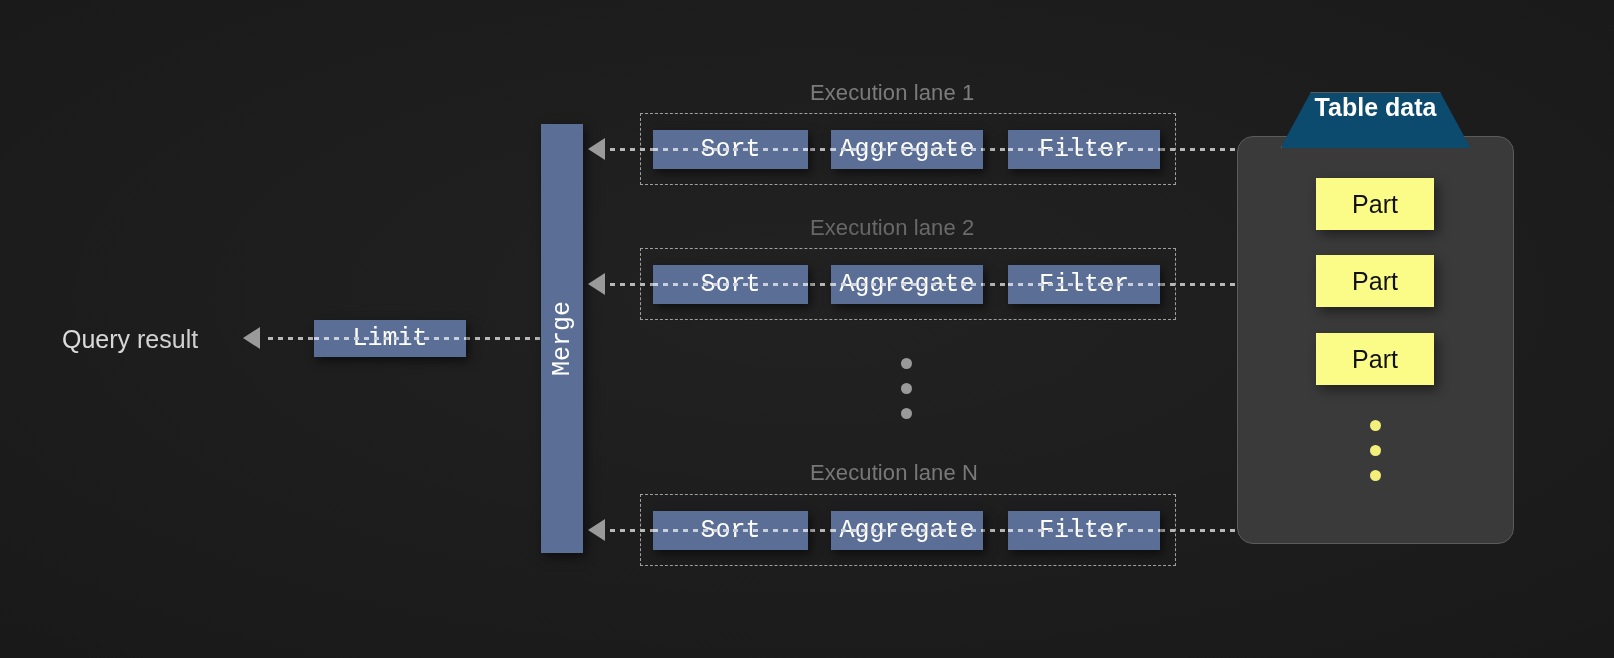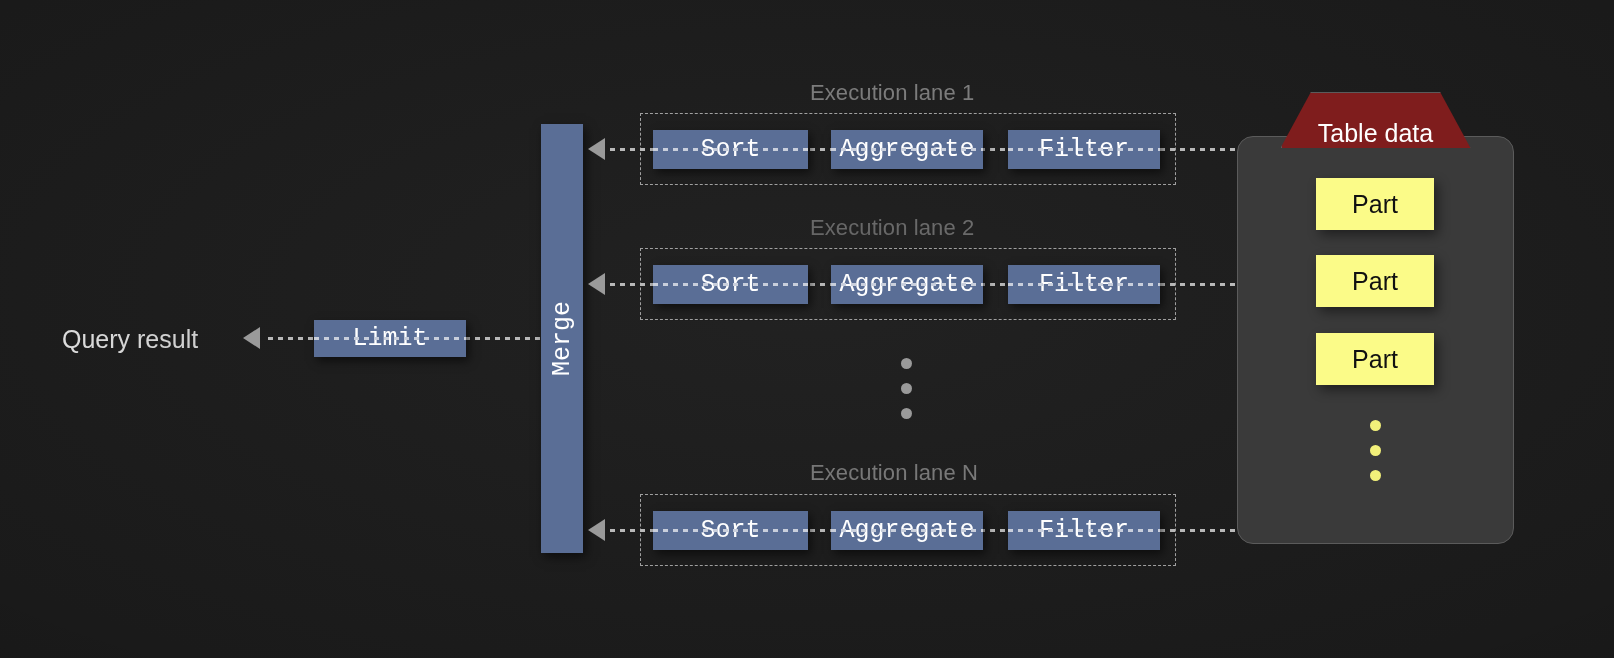--- a/index.html
+++ b/index.html
@@ -139,28 +139,29 @@
     position: absolute;
     z-index: 2;
   }
   .td-tab {
     position: absolute;
     top: 0;
     left: 50%;
     transform: translateX(-50%);
     width: 190px;
     height: 56px;
-    background: #7f1d1d;
+    background: #0c4a6e;
     border: 1px solid #5b5b5b;
     border-bottom: none;
     box-sizing: border-box;
     clip-path: polygon(16% 0%, 84% 0%, 100% 100%, 0% 100%);
     display: flex;
-    align-items: flex-end;
-    justify-content: center;
+    align-items: flex-start;
+    justify-content: center;
+    font-weight: bold;
   }
   .td-tab-label {
     color: #ffffff;
     font-size: 25px;
     font-family: "Liberation Sans", sans-serif;
     white-space: nowrap;
   }
   .td-body {
     position: absolute;
     top: 44px;

